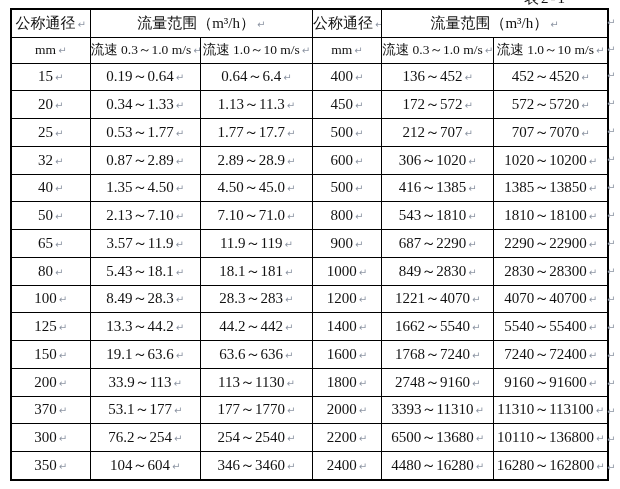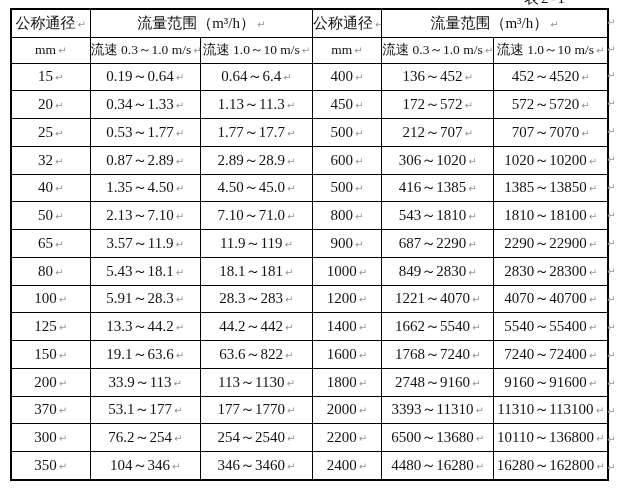--- a/index.html
+++ b/index.html
@@ -133,38 +133,38 @@
       <tr>
         <td><span>80</span><span class="mark">↵</span></td>
         <td><span>5.43～18.1</span><span class="mark">↵</span></td>
         <td><span>18.1～181</span><span class="mark">↵</span></td>
         <td><span>1000</span><span class="mark">↵</span></td>
         <td><span>849～2830</span><span class="mark">↵</span></td>
         <td><span>2830～28300</span><span class="mark">↵</span></td>
       </tr>
       <tr>
         <td><span>100</span><span class="mark">↵</span></td>
-        <td><span>5.91～28.3</span><span class="mark">↵</span></td>
+        <td><span>8.49～28.3</span><span class="mark">↵</span></td>
         <td><span>28.3～283</span><span class="mark">↵</span></td>
         <td><span>1200</span><span class="mark">↵</span></td>
         <td><span>1221～4070</span><span class="mark">↵</span></td>
         <td><span>4070～40700</span><span class="mark">↵</span></td>
       </tr>
       <tr>
         <td><span>125</span><span class="mark">↵</span></td>
         <td><span>13.3～44.2</span><span class="mark">↵</span></td>
         <td><span>44.2～442</span><span class="mark">↵</span></td>
         <td><span>1400</span><span class="mark">↵</span></td>
         <td><span>1662～5540</span><span class="mark">↵</span></td>
         <td><span>5540～55400</span><span class="mark">↵</span></td>
       </tr>
       <tr>
         <td><span>150</span><span class="mark">↵</span></td>
         <td><span>19.1～63.6</span><span class="mark">↵</span></td>
-        <td><span>63.6～822</span><span class="mark">↵</span></td>
+        <td><span>63.6～636</span><span class="mark">↵</span></td>
         <td><span>1600</span><span class="mark">↵</span></td>
         <td><span>1768～7240</span><span class="mark">↵</span></td>
         <td><span>7240～72400</span><span class="mark">↵</span></td>
       </tr>
       <tr>
         <td><span>200</span><span class="mark">↵</span></td>
         <td><span>33.9～113</span><span class="mark">↵</span></td>
         <td><span>113～1130</span><span class="mark">↵</span></td>
         <td><span>1800</span><span class="mark">↵</span></td>
         <td><span>2748～9160</span><span class="mark">↵</span></td>
@@ -181,21 +181,21 @@
       <tr>
         <td><span>300</span><span class="mark">↵</span></td>
         <td><span>76.2～254</span><span class="mark">↵</span></td>
         <td><span>254～2540</span><span class="mark">↵</span></td>
         <td><span>2200</span><span class="mark">↵</span></td>
         <td><span>6500～13680</span><span class="mark">↵</span></td>
         <td><span>10110～136800</span><span class="mark">↵</span></td>
       </tr>
       <tr>
         <td><span>350</span><span class="mark">↵</span></td>
-        <td><span>104～346</span><span class="mark">↵</span></td>
+        <td><span>104～604</span><span class="mark">↵</span></td>
         <td><span>346～3460</span><span class="mark">↵</span></td>
         <td><span>2400</span><span class="mark">↵</span></td>
         <td><span>4480～16280</span><span class="mark">↵</span></td>
         <td><span>16280～162800</span><span class="mark">↵</span></td>
       </tr>
     </tbody>
 </table>
 
 <div class="row-end-marks">
     <div class="rem">

